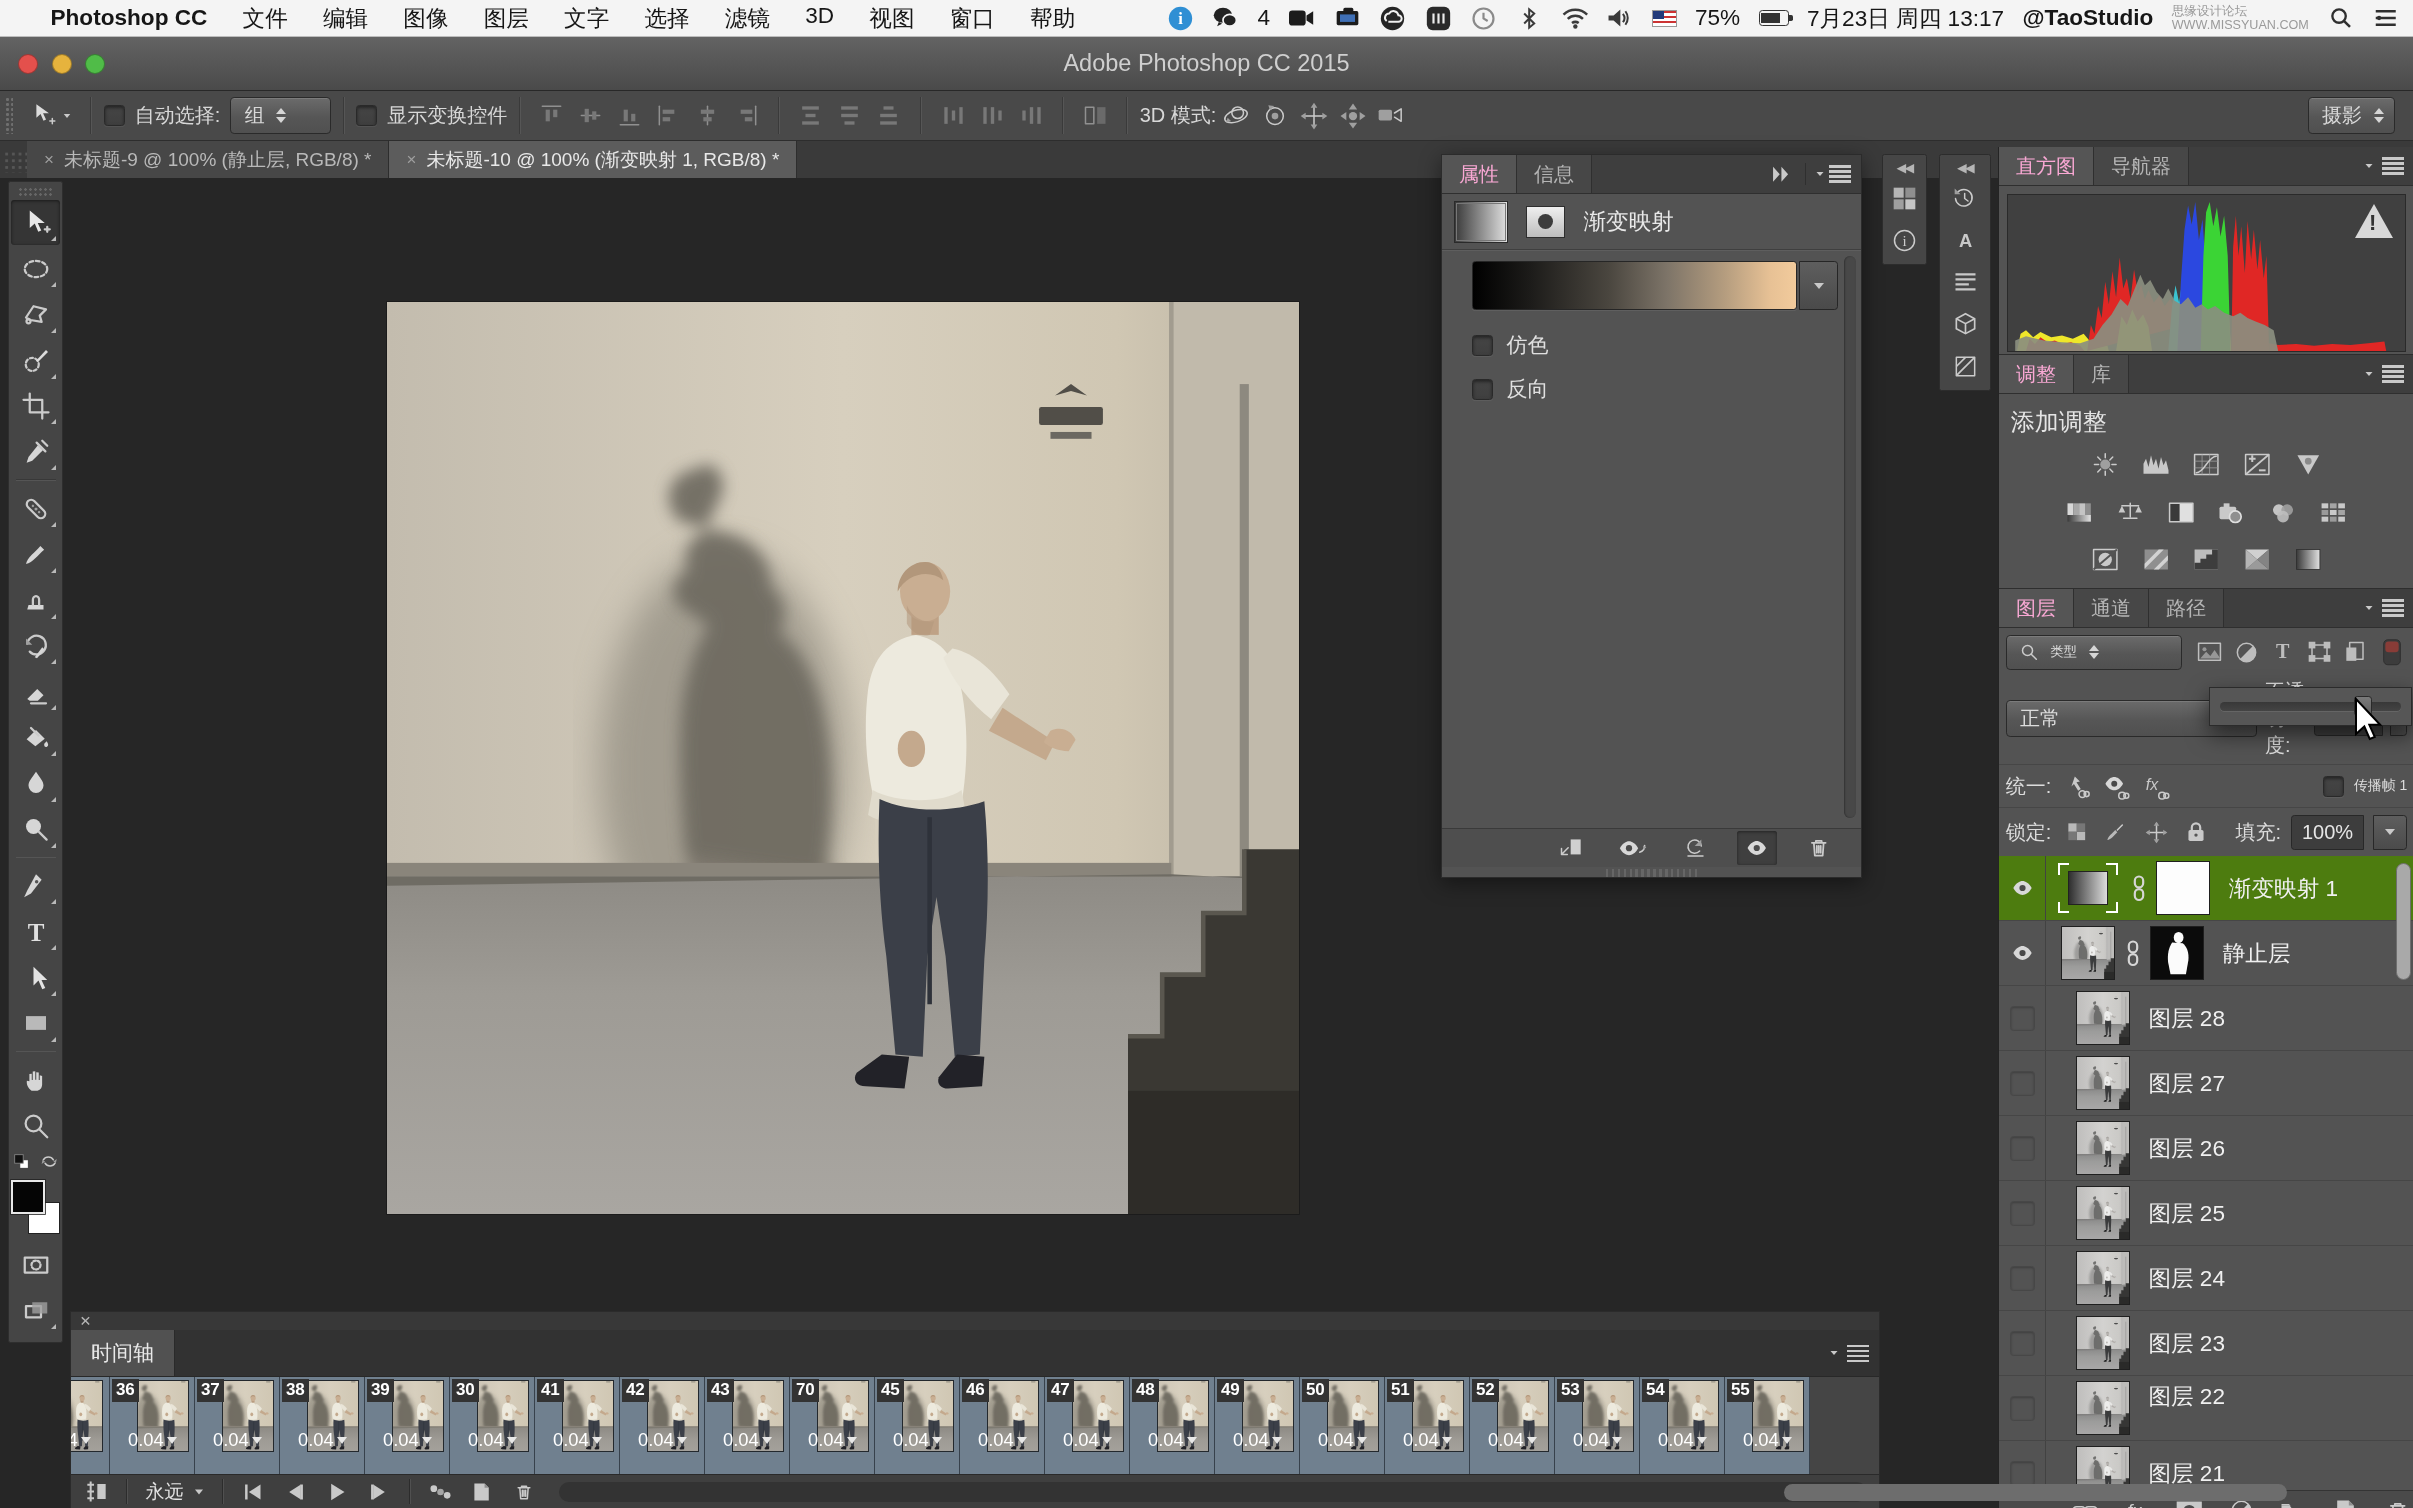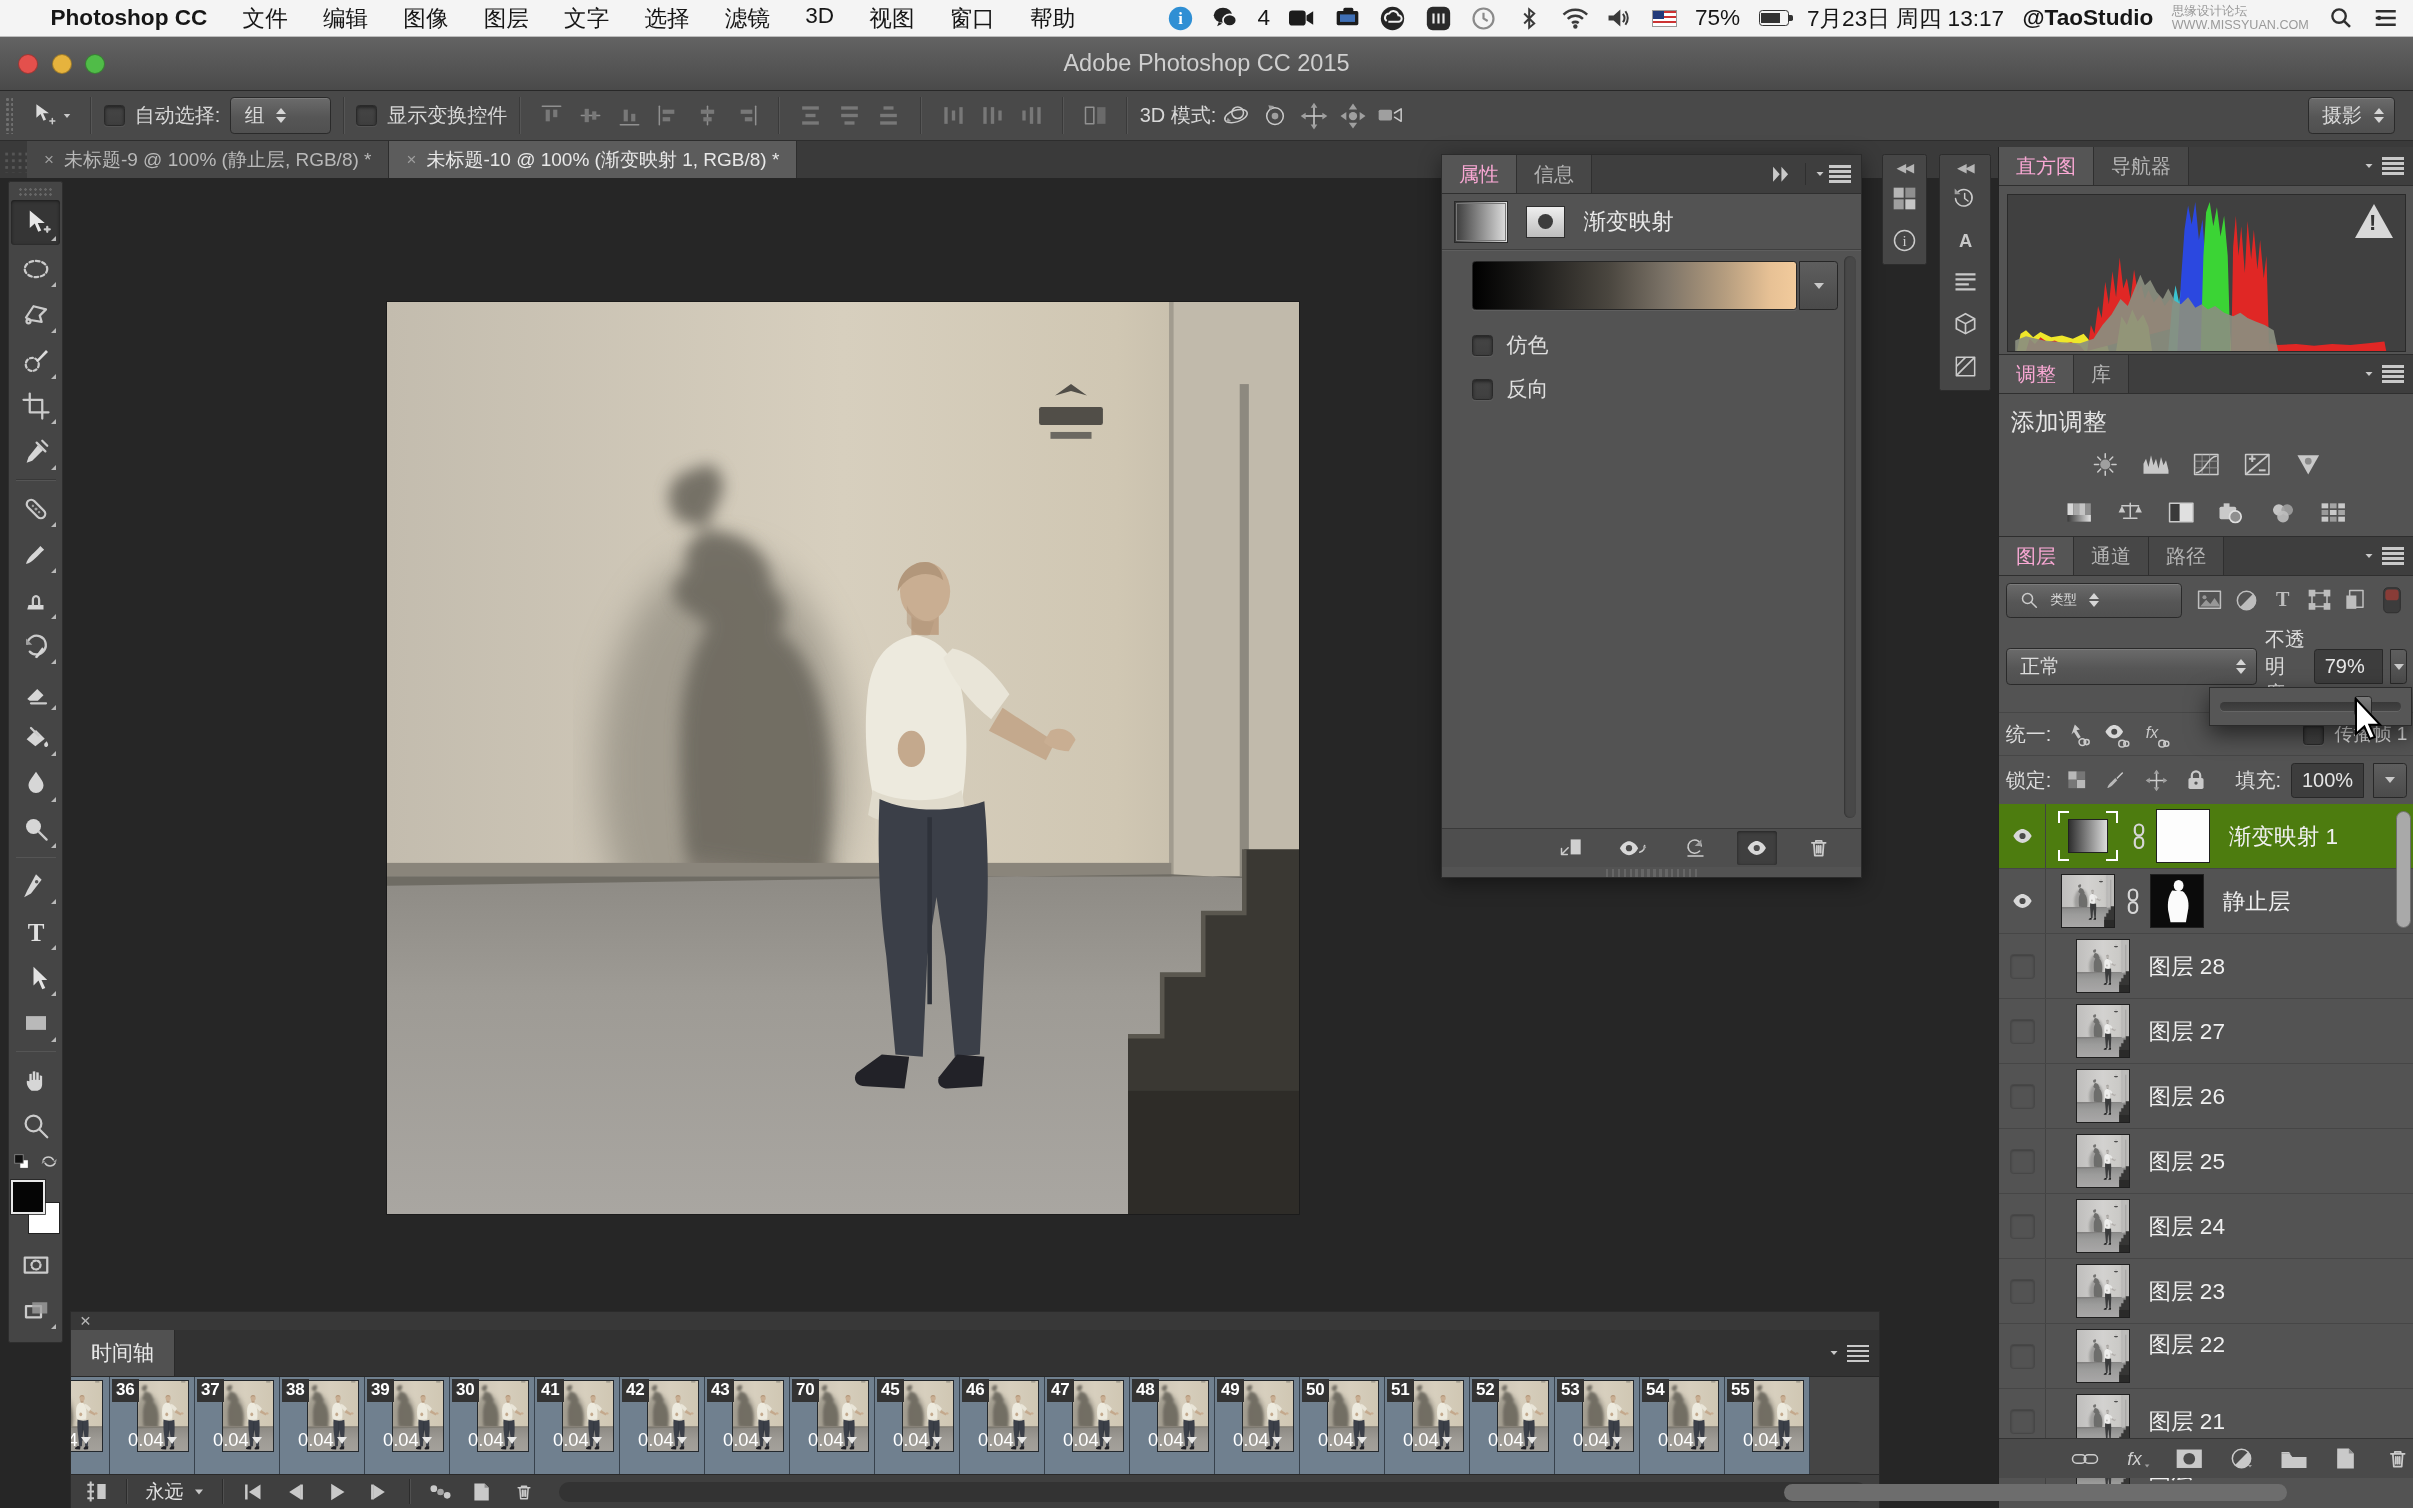--- a/index.html
+++ b/index.html
@@ -883,21 +883,21 @@
           <path fill="#efe72a" d="M226 180l3-80 4-40 3 50 4-30 4 40 4 60z"></path>
           <path fill="#3bd435" d="M214 180l3-110 3-50 4-12 4 28 4-22 4 34 4-24 4 46 3 110z"></path>
           <path fill="#e02725" d="M248 180l2-120 3-36 3 46 3-34 4 54 3-60 4 44 3-34 4 46 3-34 4 44 3-26 3 110z"></path>
           <path fill="#e02725" d="M290 180v-9l10 2 20-1 20 2 20-2 20 1 20-2 18-2 2 11z"></path>
           <path fill="#8a8e7f" opacity=".92" d="M8 180v-12l12-5 20 5 20 2 20 1 15-5 10-16 10-12 10-18 8 8 7-18 7-18 5 12 6-6 7 14 7 8 6-12 7 14 7 4 8-8 8 12 7-4 7 6 8-4 10 8 10 4 8-4 8 6 9 4 10 4 10 6 5 24z"></path>
         </svg>
         <span class="warn"></span>
       </div>
     </div>
 
-    <div class="dpanel" style="height:182px">
+    <div class="dpanel" style="height:234px">
       <div class="ptabs">
         <span class="ptab active">调整</span>
         <span class="ptab">库</span>
         <span class="pmenu">
             <i class="dtri" style="transform:scale(.7)"></i>
             <span class="mglyph">
               <i></i>
               <i></i>
               <i></i>
               <i></i>
@@ -1132,21 +1132,21 @@
           </span>
         <span class="lockico">
             <svg width="28.5" height="27" viewBox="0 0 34 32" style="font-size:24px">
               <text x="12" y="20" text-anchor="middle" font-size="19" font-style="italic" fill="#c9c9c9">fx</text>
               <circle class="st" cx="24" cy="27" r="4"></circle>
               <circle class="st" cx="29" cy="27" r="3"></circle>
             </svg>
           </span>
         <span class="spacer"></span>
         <span class="chk"></span>
-        <span style="font-size:19px;color:#ddd">传播帧 1</span>
+        <span style="font-size:14px;color:#ddd">传播帧 1</span>
       </div>
       <div class="lockrow">
         <span>锁定:</span>
         <span class="lockico">
             <svg width="23.5" height="23.5" viewBox="0 0 28 28">
               <g fill="#b9b9b9">
                 <rect x="4" y="4" width="10" height="10"></rect>
                 <rect x="14" y="14" width="10" height="10"></rect>
               </g>
               <g fill="#777">

